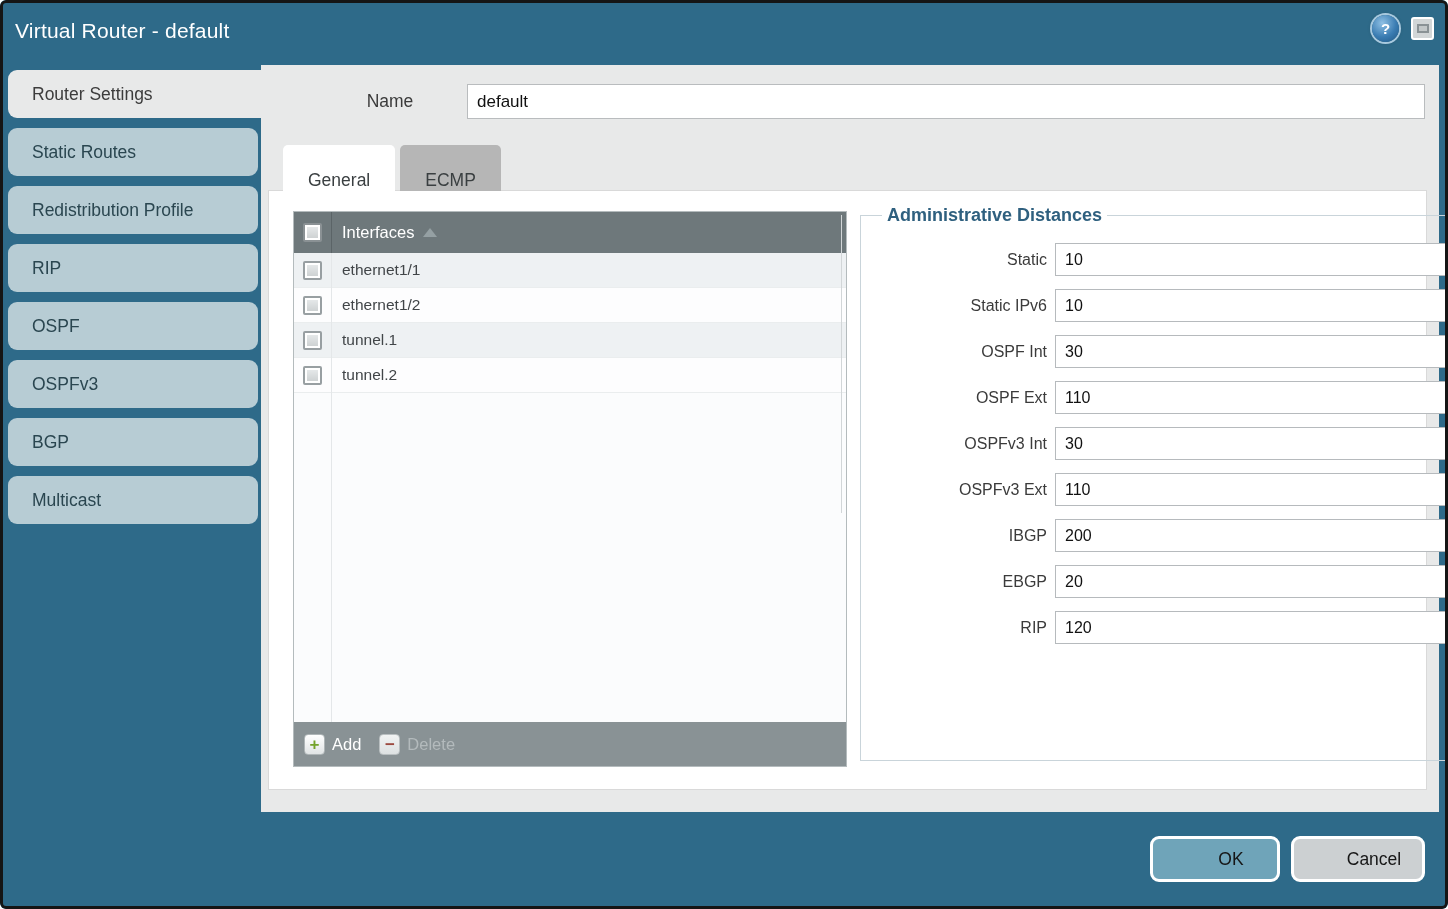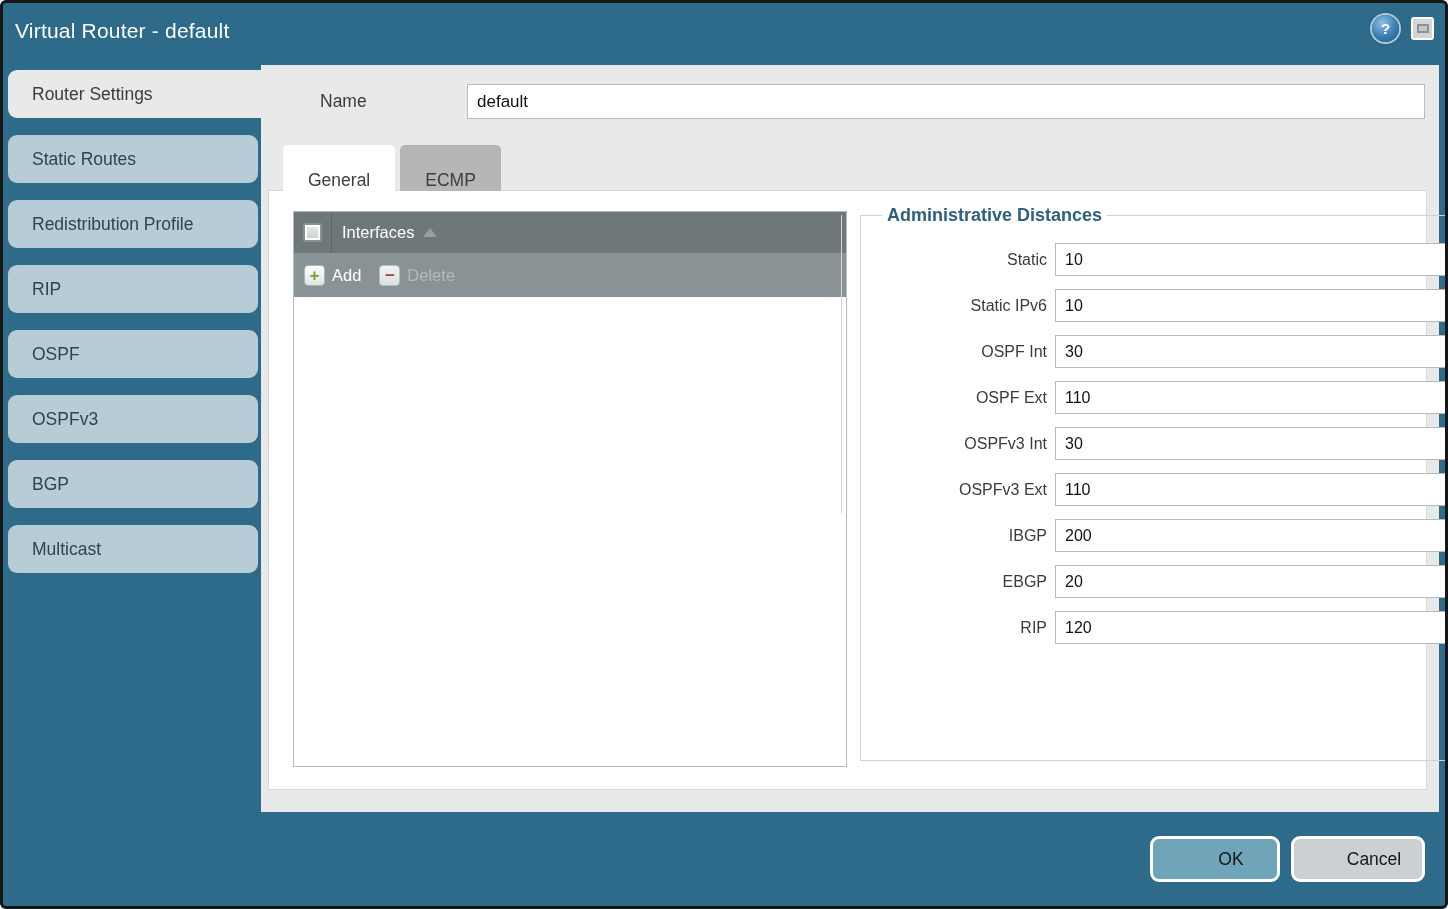--- a/index.html
+++ b/index.html
@@ -25,29 +25,29 @@
               background:#d2d6d7; display:flex; align-items:center; justify-content:center;
               cursor:pointer; }
   .max-inner { width:12px; height:9px; border:2px solid #8a9295; background:#c2c7c8; }
 
   
   .content-bg { position:absolute; left:261px; top:65px; width:1178px; height:747px;
                 background:#e8e9e9; z-index:0; }
 
   
   .sidebar { position:absolute; left:8px; top:70px; width:258px; display:flex;
-             flex-direction:column; gap:17px; z-index:2; }
+             flex-direction:column; gap:10px; z-index:2; }
   .side-tab { width:250px; height:48px; border-radius:9px; background:#b7ccd4;
               color:#2a4650; font-size:17.5px; display:flex; align-items:center;
               padding-left:24px; cursor:pointer; }
   .side-tab.active { width:258px; border-radius:9px 0 0 9px; background:#e8e9e9;
                      color:#3c3c3c; }
 
   
-  .name-label { position:absolute; left:320px; top:91px; width:140px; text-align:left;
+  .name-label { position:absolute; left:320px; top:91px; width:140px; text-align:center;
                 font-size:17.5px; color:#3b3b3b; z-index:2; }
   .name-input { position:absolute; left:467px; top:84px; width:958px; height:35px;
                 border:1px solid #b9bcbe; background:#ffffff; font-size:17px;
                 padding:0 9px; color:#111; z-index:2;
                 font-family:"Liberation Sans", sans-serif; }
 
   
   .tabbar { position:absolute; left:283px; top:145px; display:flex; gap:5px; z-index:3; }
   .top-tab { height:46px; padding:0 25px; display:flex; align-items:flex-end;
              font-size:17.5px; color:#3a3f41; border-radius:5px 5px 0 0;
@@ -188,20 +188,50 @@
   <div class="panel"></div>
 
   <div class="itable">
     <div class="it-header">
       <div class="cb">
         <div class="cb-inner"></div>
       </div>
       <span class="it-col-label">Interfaces</span>
       <span class="sort-arrow"></span>
     </div>
+    <div class="it-body">
+
+        <div class="irow">
+          <div class="cb">
+            <div class="cb-inner"></div>
+          </div>
+          <span class="irow-label">ethernet1/1</span>
+        </div>
+
+        <div class="irow">
+          <div class="cb">
+            <div class="cb-inner"></div>
+          </div>
+          <span class="irow-label">ethernet1/2</span>
+        </div>
+
+        <div class="irow">
+          <div class="cb">
+            <div class="cb-inner"></div>
+          </div>
+          <span class="irow-label">tunnel.1</span>
+        </div>
+
+        <div class="irow">
+          <div class="cb">
+            <div class="cb-inner"></div>
+          </div>
+          <span class="irow-label">tunnel.2</span>
+        </div>
+      </div>
     <div class="scroll-hint"></div>
     <div class="it-footer">
       <div class="tbl-btn add">
         <span class="icon-sq">+</span>
         <span class="tbl-btn-label">Add</span>
       </div>
       <div class="tbl-btn del">
         <span class="icon-sq">−</span>
         <span class="tbl-btn-label">Delete</span>
       </div>

